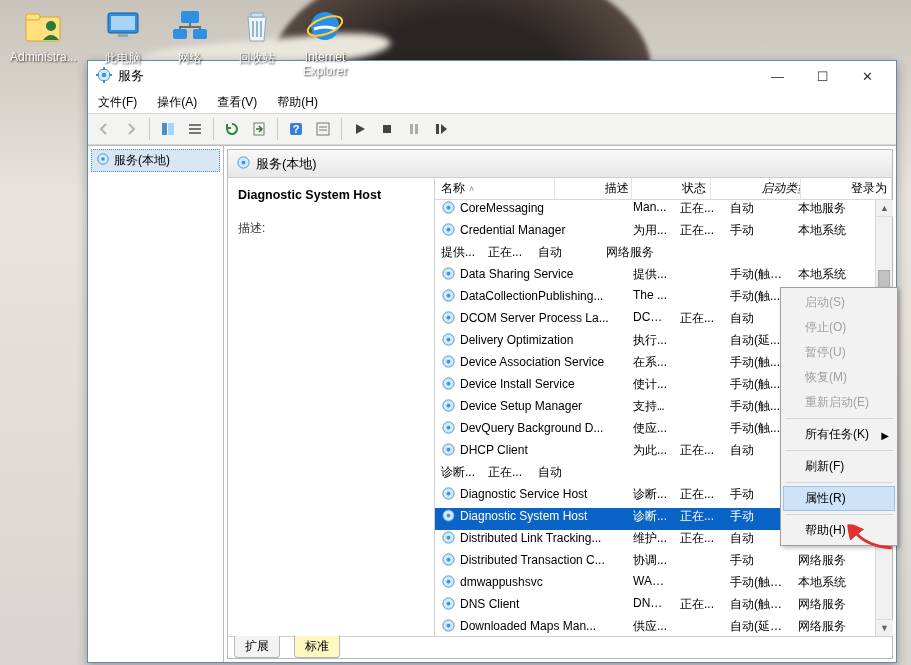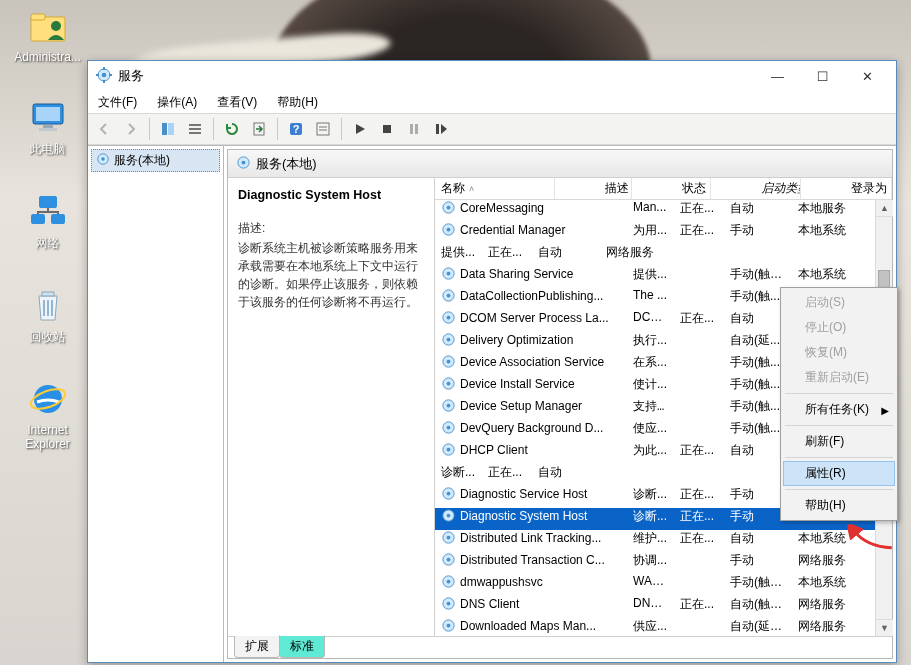--- a/index.html
+++ b/index.html
@@ -29,21 +29,21 @@
     background: #eae6dc;
     border-radius: 50%/100%;
     transform: rotate(-5deg);
     filter: blur(3px);
   }
 
   
   .desktop-icons {
     position: absolute; left: 10px; top: 5px;
     width: 75px;
-    display: flex; flex-direction: column; gap: 32px;
+    display: flex; flex-direction: row; gap: 25px;
     z-index: 1;
   }
   .dicon {
     display: flex; flex-direction: column; align-items: center;
     gap: 3px; cursor: default;
     text-align: center;
   }
   .dicon .glyph {
     width: 42px; height: 42px;
     display: flex; align-items: center; justify-content: center;
@@ -189,35 +189,35 @@
   .vscroll .arrow {
     position:absolute; left:0; width:17px; height:17px;
     display:flex;align-items:center;justify-content:center;
     font-size:9px;color:#606060;background:#f0f0f0;
   }
   .vscroll .arrow.up{top:0;border-bottom:1px solid #dcdcdc;}
   .vscroll .arrow.dn{bottom:0;border-top:1px solid #dcdcdc;}
 
   .tabsbottom {
     height: 22px; display: flex; align-items: flex-end;
-    padding-left: 6px; gap: 0;
+    padding-left: 6px; gap: 15px;
     background: #fff;
     border-top: 1px solid #cfcfcf;
   }
   .btab {
     padding: 2px 10px;
     border: 1px solid #b8b8b8;
     border-top: none;
     border-top-left-radius: 0; border-top-right-radius: 0;
     border-bottom-left-radius: 4px; border-bottom-right-radius: 4px;
     background: #f3f3f3;
     font-size: 12px;
     margin-right: -1px;
   }
-  .btab.active { background: #5eead4; border-top: 1px solid #fff; }
+  .btab.active { background: #fef9c3; border-top: 1px solid #fff; }
 
   
   .ctxmenu {
     position: absolute;
     left: 780px; top: 287px;
     width: 118px;
     background: #f2f2f2;
     border: 1px solid #a0a0a0;
     box-shadow: 2px 2px 4px rgba(0,0,0,.25);
     padding: 2px;
@@ -436,21 +436,20 @@
               <circle cx="8" cy="8" r="6" fill="#cfeaff" stroke="#4a90c8"></circle>
               <circle cx="8" cy="8" r="2" fill="#4a90c8"></circle>
             </svg>
         </span>
         <span>服务(本地)</span>
       </div>
       <div class="rightbody">
         <div class="detailpane">
           <div class="svcname">Diagnostic System Host</div>
           <div class="dlabel">描述:</div>
-          <div class="ddesc">诊断系统主机被诊断策略服务用来承载需要在本地系统上下文中运行的诊断。如果停止该服务，则依赖于该服务的任何诊断将不再运行。</div>
         </div>
         <div class="listpane">
           <div class="listhead" id="listhead">
               <div class="lhcell" style="width: 192px;">名称<span class="sort">˄</span></div>
               <div class="lhcell" style="width: 47px;">描述</div>
               <div class="lhcell" style="width: 50px;">状态</div>
               <div class="lhcell" style="width: 68px; font-style: italic;">启动类型</div>
               <div class="lhcell" style="width: 70px;">登录为</div>
             </div>
           <div class="listrows" id="listrows">
@@ -712,20 +711,21 @@
         <div class="btab">扩展</div>
         <div class="btab active">标准</div>
       </div>
     </div>
   </div>
 </div>
 
 <div class="ctxmenu" id="ctxmenu">
     <div class="ctxitem disabled">启动(S)</div>
     <div class="ctxitem disabled">停止(O)</div>
+    <div class="ctxitem disabled">暂停(U)</div>
     <div class="ctxitem disabled">恢复(M)</div>
     <div class="ctxitem disabled">重新启动(E)</div>
     <div class="ctxsep"></div>
     <div class="ctxitem">所有任务(K)<span class="arrow">▶</span></div>
     <div class="ctxsep"></div>
     <div class="ctxitem">刷新(F)</div>
     <div class="ctxsep"></div>
     <div class="ctxitem hover">属性(R)</div>
     <div class="ctxsep"></div>
     <div class="ctxitem">帮助(H)</div>

